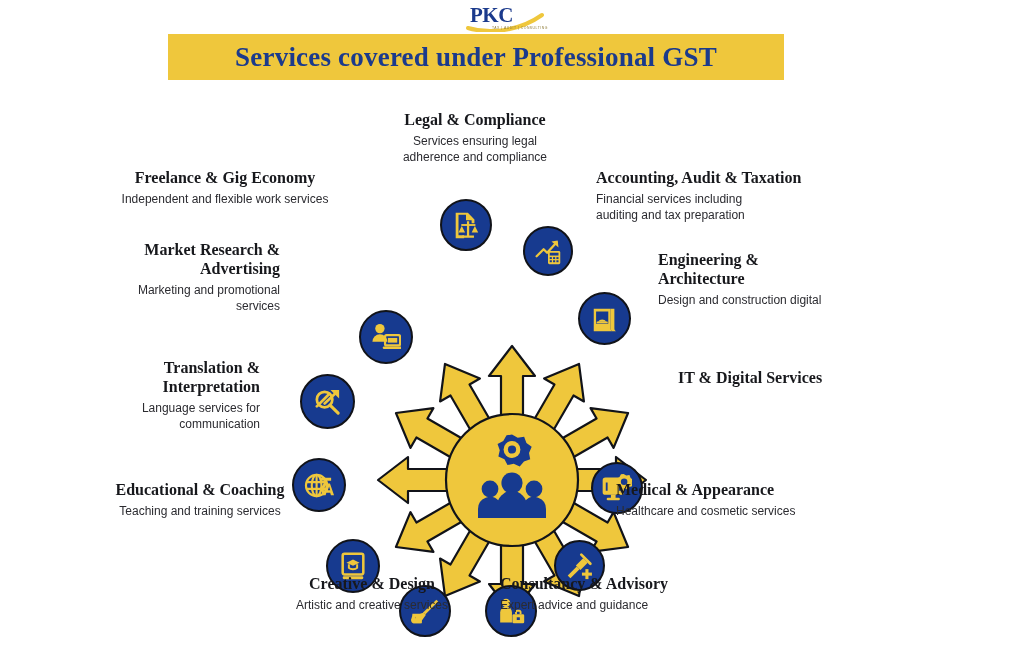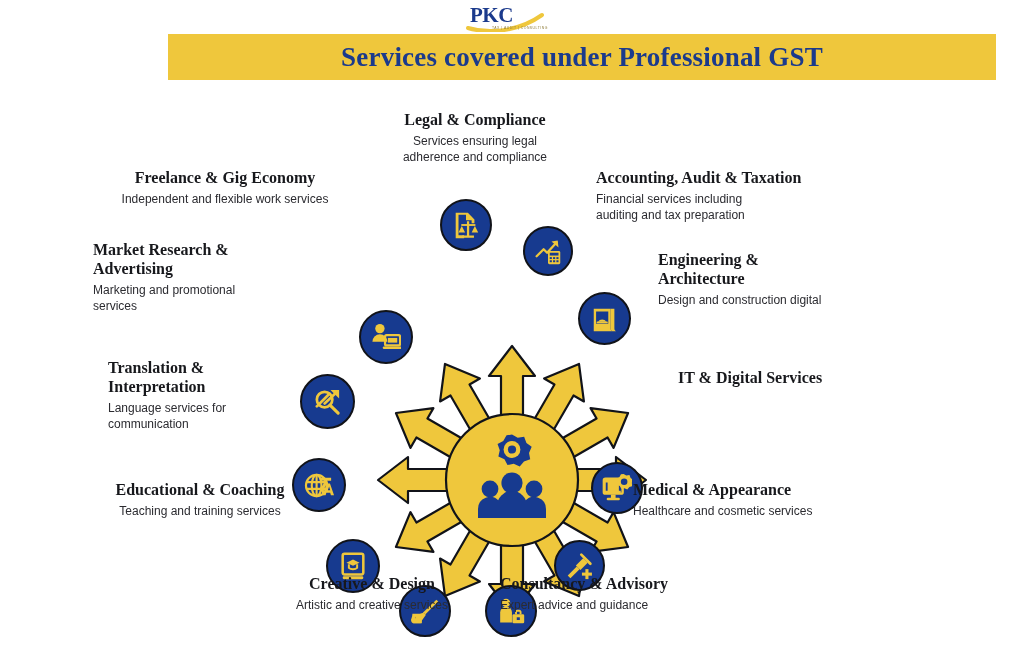--- a/index.html
+++ b/index.html
@@ -4,21 +4,21 @@
 <style>
   html,body{margin:0;padding:0;}
   body{
     width:1024px;height:649px;background:#ffffff;position:relative;overflow:hidden;
     font-family:"Liberation Serif","DejaVu Serif",serif;
   }
   
   .logo{position:absolute;left:462px;top:2px;width:86px;height:30px;}
   
   .title-bar{
-    position:absolute;left:168px;top:34px;width:828px;height:46px;
+    position:absolute;left:168px;top:34px;width:616px;height:46px;
     background:#efc73c;display:flex;align-items:center;justify-content:center;
   }
   .title-bar .title-text{
     font-size:27px;font-weight:bold;color:#1b3a8c;letter-spacing:.2px;
     font-family:"Liberation Serif","DejaVu Serif",serif;
   }
   
   .stage{position:absolute;left:0;top:88px;width:1024px;height:561px;}
   .hub{position:absolute;left:362px;top:242px;width:300px;height:300px;}
   
@@ -32,21 +32,21 @@
   .lbl{position:absolute;}
   .lbl .h{
     font-size:16px;font-weight:bold;color:#17181c;line-height:1.2;
     font-family:"Liberation Serif","DejaVu Serif",serif;
   }
   .lbl .d{
     font-size:12px;color:#2b2b30;line-height:1.32;margin-top:5px;
     font-family:Liberation Sans, sans-serif;
   }
   .ta-l{text-align:left;}
-  .ta-r{text-align:left;}
+  .ta-r{text-align:right;}
   .ta-c{text-align:center;}
 </style>
 </head>
 <body>
 
 <div class="logo">
   <svg width="86" height="30" viewBox="0 0 86 30" aria-hidden="true">
     <text x="8" y="20" font-family="Liberation Serif, serif" font-size="21" font-weight="bold" fill="#1b3a8c" letter-spacing="-0.5">PKC</text>
     <path d="M6 26 C26 32 56 30 80 13" stroke="#efc73c" stroke-width="4" fill="none" stroke-linecap="round"></path>
     <text x="30" y="27" font-family="Liberation Sans, sans-serif" font-size="3.4" fill="#8d7a36" letter-spacing="0.5">TAX | AUDIT | CONSULTING</text>
@@ -256,21 +256,21 @@
 
   <div class="lbl ta-l" style="left:658px;top:162px;width:230px;">
     <div class="h" style="max-width:140px;">Engineering &amp; Architecture</div>
     <div class="d" style="max-width:215px;">Design and construction digital</div>
   </div>
 
   <div class="lbl ta-l" style="left:678px;top:280px;width:240px;">
     <div class="h">IT &amp; Digital Services</div>
   </div>
 
-  <div class="lbl ta-l" style="left:633px;top:392px;width:240px;">
+  <div class="lbl ta-l" style="left:616px;top:392px;width:240px;">
     <div class="h">Medical &amp; Appearance</div>
     <div class="d">Healthcare and cosmetic services</div>
   </div>
 
   <div class="lbl ta-l" style="left:500px;top:486px;width:240px;">
     <div class="h">Consultancy &amp; Advisory</div>
     <div class="d">Expert advice and guidance</div>
   </div>
 
   <div class="lbl ta-c" style="left:272px;top:486px;width:200px;">

